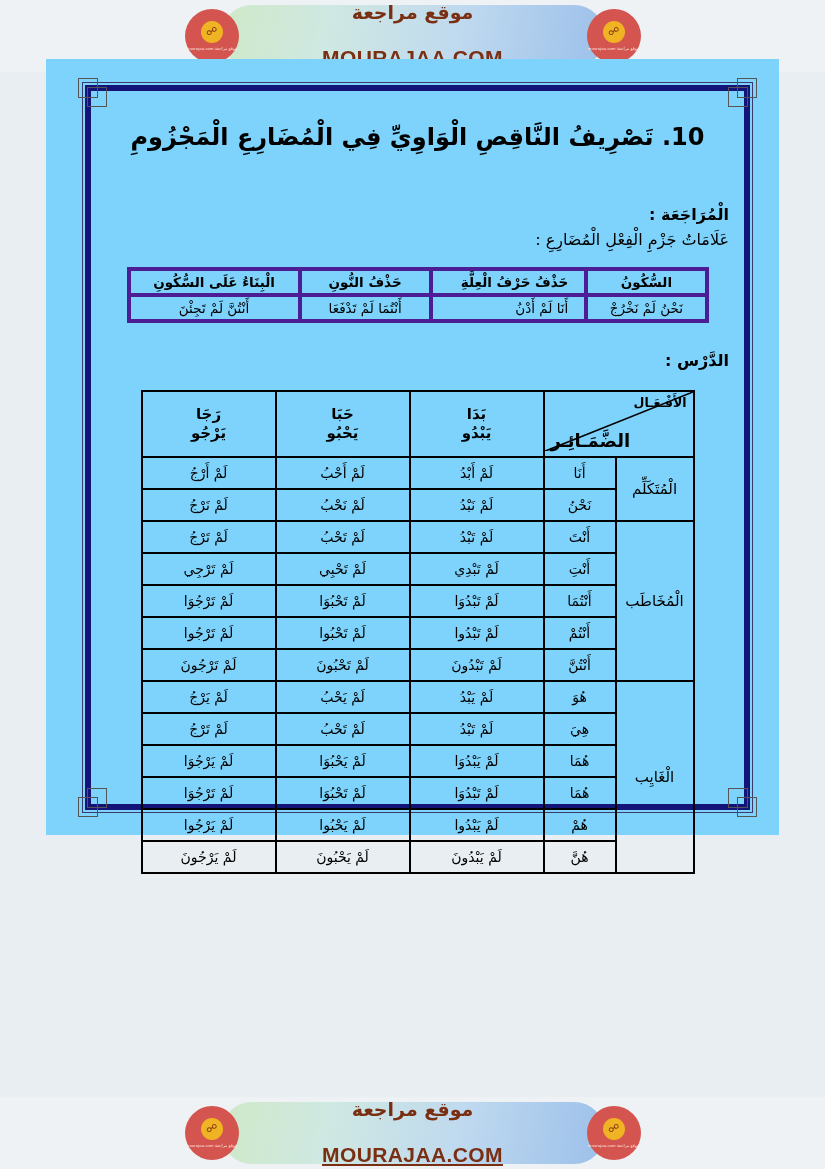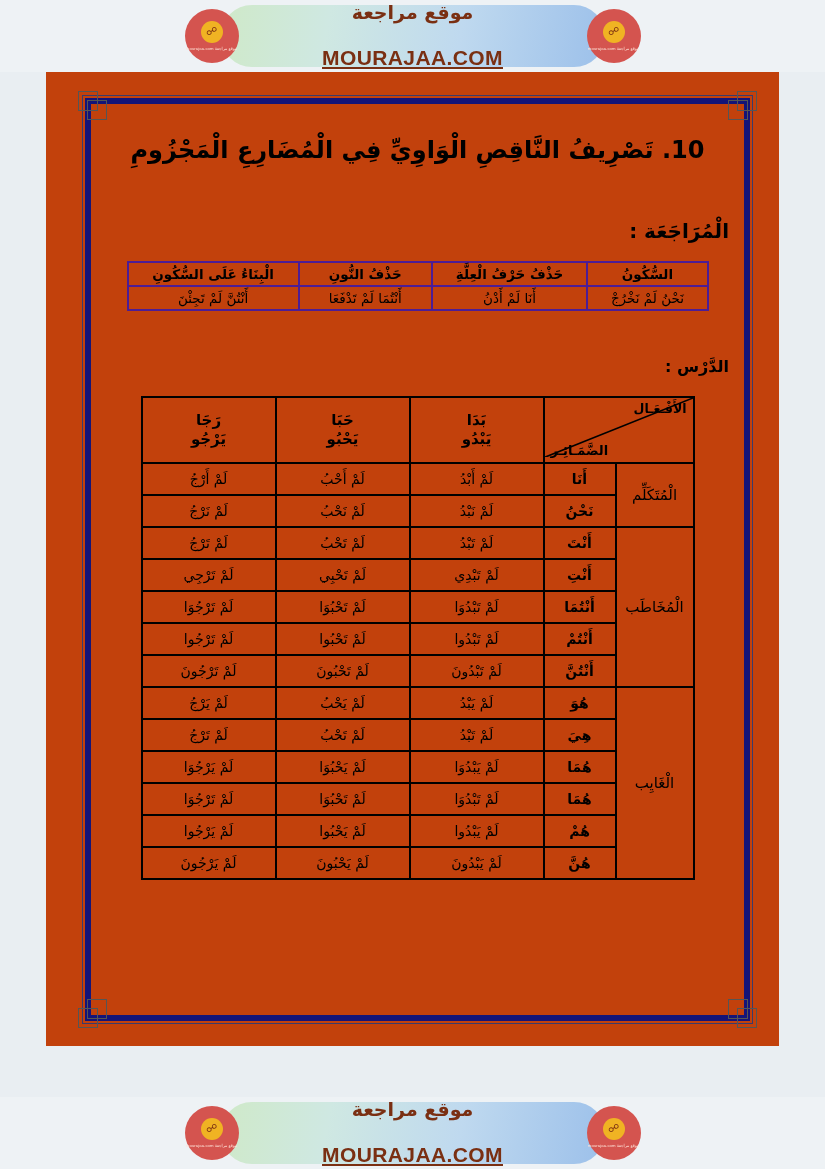--- a/index.html
+++ b/index.html
@@ -49,23 +49,23 @@
     background:#f0b323;
     display:flex;align-items:center;justify-content:center;
     font-size:11px;color:#7a2f12;font-weight:bold;line-height:1;
   }
   .logo-cap{
     font-size:4.2px;color:#ffe3d8;margin-top:3px;text-align:center;
     line-height:1.35;font-family:"Liberation Sans",sans-serif;letter-spacing:.1px;
   }
   
   .sheet{
-    position:absolute;left:46px;top:72px;
-    width:733px;height:974px;
-    background:#c2410c;
+    position:absolute;left:46px;top:59px;
+    width:733px;height:776px;
+    background:#7dd3fc;
   }
   .frame-outer{
     position:absolute;left:36px;top:23px;right:26px;bottom:22px;
     border:1px solid #3a3a6b;
   }
   .frame-inner{
     position:absolute;left:39px;top:26px;right:29px;bottom:25px;
     border:6px solid #141478;
   }
   .corner{
@@ -86,47 +86,47 @@
     color:#000;
   }
   .title{
     text-align:center;
     font-size:24px;font-weight:bold;
     margin-top:12px;margin-bottom:4px;
     font-family:"DejaVu Sans",sans-serif;
     direction:rtl;
   }
   .lead{
-    text-align:right;margin-top:52px;font-size:20px;line-height:1.55;
+    text-align:right;margin-top:52px;font-size:16px;line-height:1.55;
     font-family:"DejaVu Sans",sans-serif;
   }
   .lead .l1{font-weight:bold;padding-left:34px;display:block;}
   .lead .l2{display:block;padding-left:14px;}
   
   table{border-collapse:collapse;direction:rtl;}
   .review{
     margin:14px auto 0 auto;
     width:582px;
     border:2px solid #000;
   }
   .review td{
-    border:2px solid #4c1d95;
+    border:4px solid #4c1d95;
     text-align:center;
     font-size:13.5px;
     padding:3px 16px;
     font-family:"DejaVu Sans",sans-serif;
     white-space:nowrap;
   }
   .review tr.head td{font-weight:bold;}
   .review td.w1{width:112px;}
-  .review td.w2{width:150px;}
+  .review td.w2{width:150px;text-align:right;}
   .review td.w3{width:150px;text-align:center;}
   .review td.w4{width:168px;}
   .lesson{
-    text-align:right;margin-top:46px;font-size:16px;font-weight:bold;
+    text-align:right;margin-top:28px;font-size:16px;font-weight:bold;
     padding-left:8px;font-family:"DejaVu Sans",sans-serif;
   }
   
   .conj{
     margin:20px auto 0 auto;
     width:552px;
     border:2px solid #0f172a;
     table-layout:fixed;
   }
   .conj td{
@@ -136,33 +136,33 @@
     height:26px;
     padding:2px 2px;
     font-family:"DejaVu Sans",sans-serif;
     white-space:nowrap;
     overflow:hidden;
   }
   .conj col.c-group{width:78px;}
   .conj col.c-pron{width:72px;}
   .conj col.c-verb{width:134px;}
   .conj tr.hdr td{font-weight:bold;line-height:1.25;height:60px;font-size:15px;}
-  .conj td.pron{font-weight:bold;}
+  .conj td.pron{font-weight:normal;}
   .conj td.group{font-size:15px;}
   .corner-cell{
     position:relative;padding:0 !important;height:60px;
   }
   .corner-cell .diag{
     position:absolute;inset:0;
   }
   .corner-cell .lbl-a{
     position:absolute;top:3px;right:6px;font-size:12.5px;font-weight:bold;
   }
   .corner-cell .lbl-b{
-    position:absolute;bottom:3px;left:6px;font-size:13px;font-weight:bold;
+    position:absolute;bottom:3px;left:6px;font-size:18px;font-weight:bold;
   }
 </style>
 </head>
 <body>
 
 <div class="banner top">
   <div class="banner-pill">
     <div class="logo left">
       <div class="logo-mark">☍</div>
       <div class="logo-cap">موقع مراجعة
@@ -189,20 +189,21 @@
   <div class="corner c6"></div>
   <div class="corner c7"></div>
   <div class="corner c8"></div>
 
   <div class="content">
 
     <div class="title">10. تَصْرِيفُ النَّاقِصِ الْوَاوِيِّ فِي الْمُضَارِعِ الْمَجْزُومِ</div>
 
     <div class="lead">
       <span class="l1">الْمُرَاجَعَة :</span>
+      <span class="l2">عَلَامَاتُ جَزْمِ الْفِعْلِ الْمُضَارِعِ :</span>
     </div>
 
     <table class="review">
       <tbody>
         <tr class="head">
           <td class="w1">السُّكُونُ</td>
           <td class="w2">حَذْفُ حَرْفُ الْعِلَّةِ</td>
           <td class="w3">حَذْفُ النُّونِ</td>
           <td class="w4">الْبِنَاءُ عَلَى السُّكُونِ</td>
         </tr>

